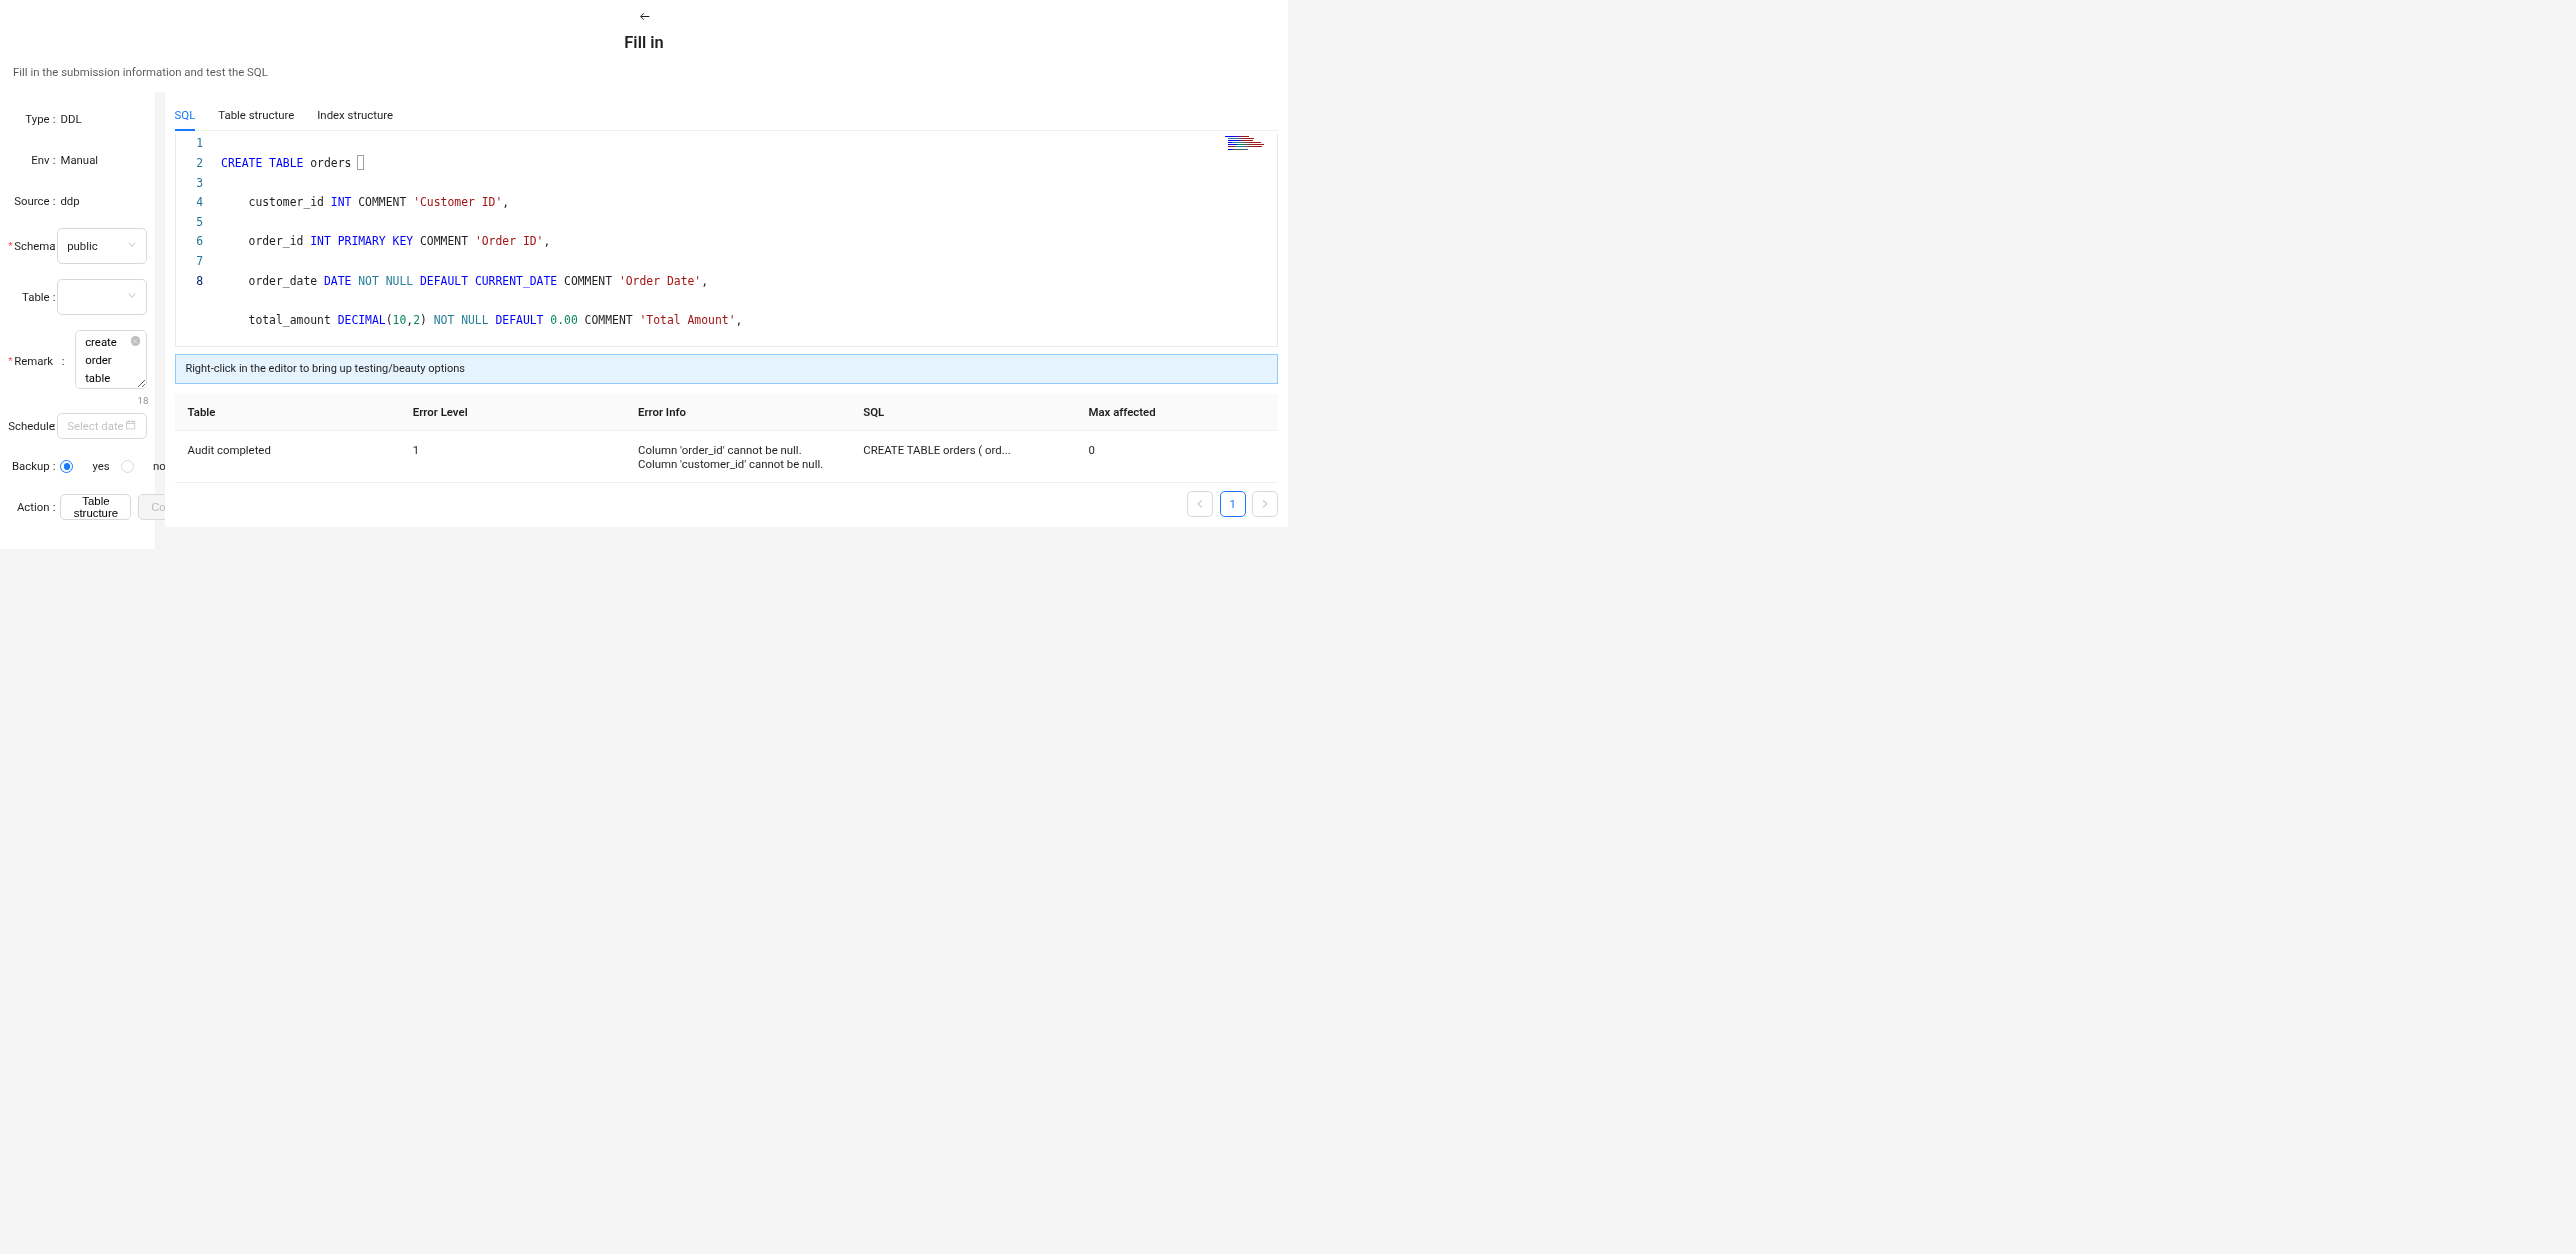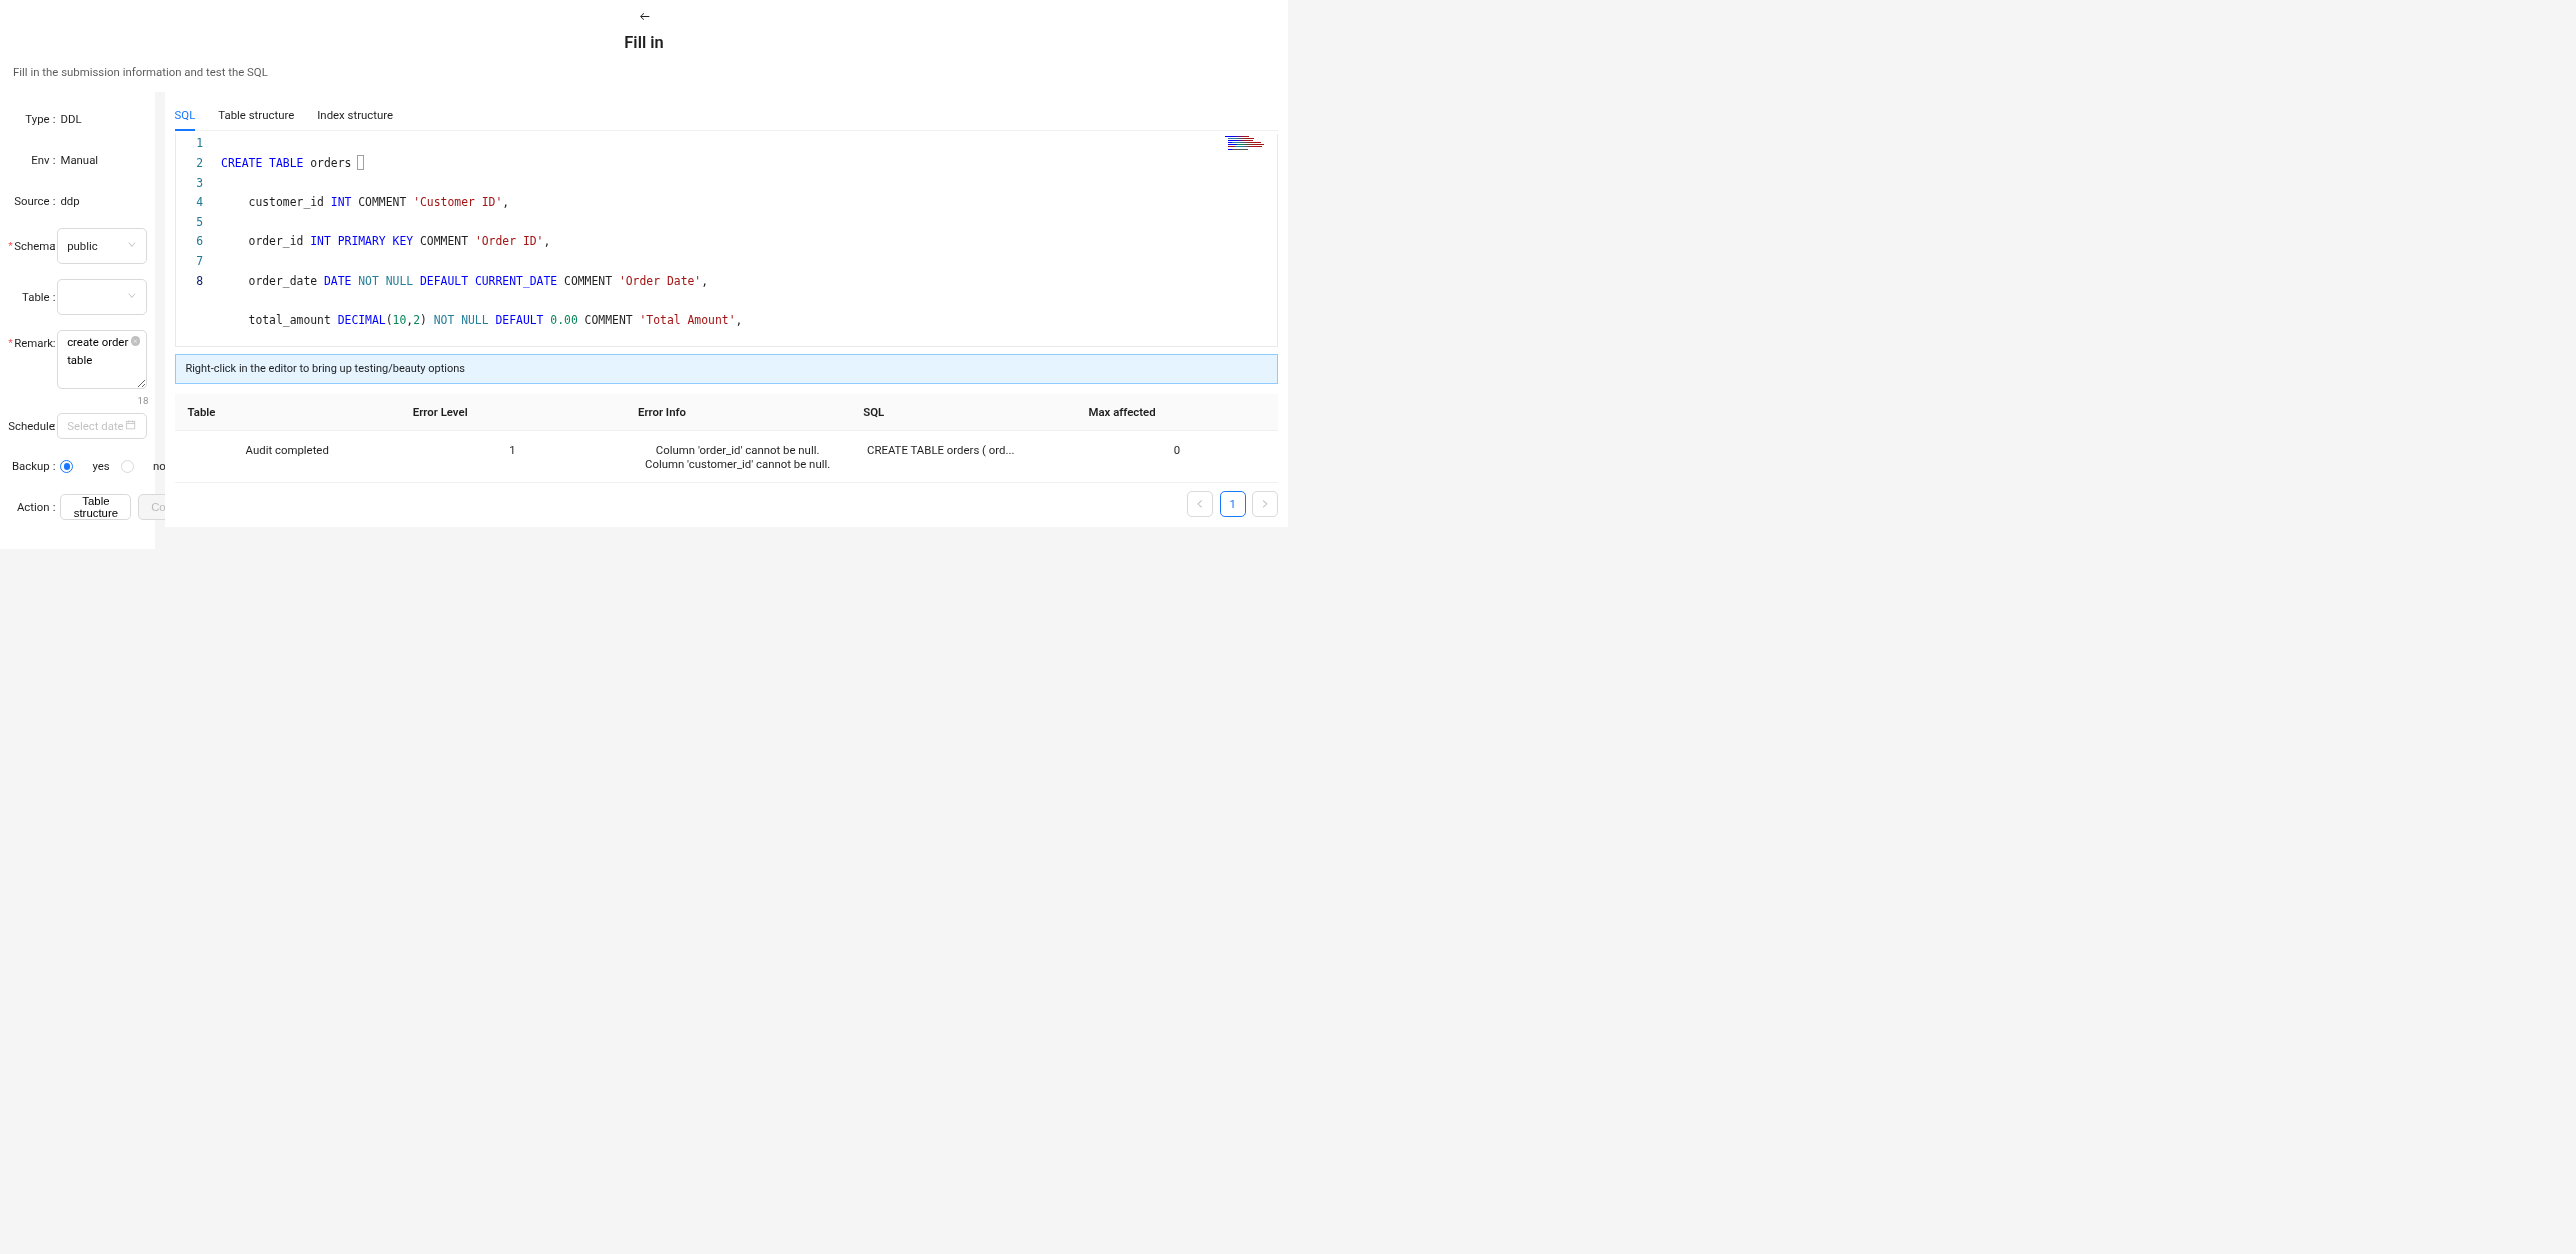--- a/index.html
+++ b/index.html
@@ -44,21 +44,21 @@
   background: #fff;
   padding: 14.7px 8.2px 14.7px;
   flex: 0 0 auto;
 }
 
 .form-row {
   display: flex;
   align-items: center;
   margin-bottom: 14.7px;
 }
-.form-row.top-align { align-items: flex-start; }
+.form-row.top-align { align-items: center; gap: 9px; }
 .form-label {
   width: 43px;
   flex: 0 0 43px;
   text-align: right;
   color: rgba(0,0,0,0.88);
   font-size: 11.4px;
   padding-right: 1.6px;
   line-height: 26px;
 }
 .form-label .req { color: #ff4d4f; margin-right: 1.6px; font-family: SimSun,sans-serif; }
@@ -227,21 +227,21 @@
   text-align:left;
   padding: 11.4px 13px;
   border-bottom:0.8px solid #f0f0f0;
   vertical-align: top;
 }
 .tbl thead th {
   background:#fafafa;
   font-weight:600;
   color:rgba(0,0,0,0.88);
 }
-.tbl td { color: rgba(0,0,0,0.88); text-align: center; }
+.tbl td { color: rgba(0,0,0,0.88); }
 .col-stage{width:20%} .col-el{width:20%} .col-ei{width:20%} .col-sql{width:20%} .col-max{width:18%}
 .truncate { white-space:nowrap; overflow:hidden; text-overflow:ellipsis; max-width:155px; }
 
 .pagination {
   display:flex; justify-content:flex-end; gap:6.5px; margin-top:8.2px;
   align-items:center;
 }
 .pg-btn {
   min-width:26px; height:26px;
   border:0.8px solid #d9d9d9; border-radius:4.9px;

